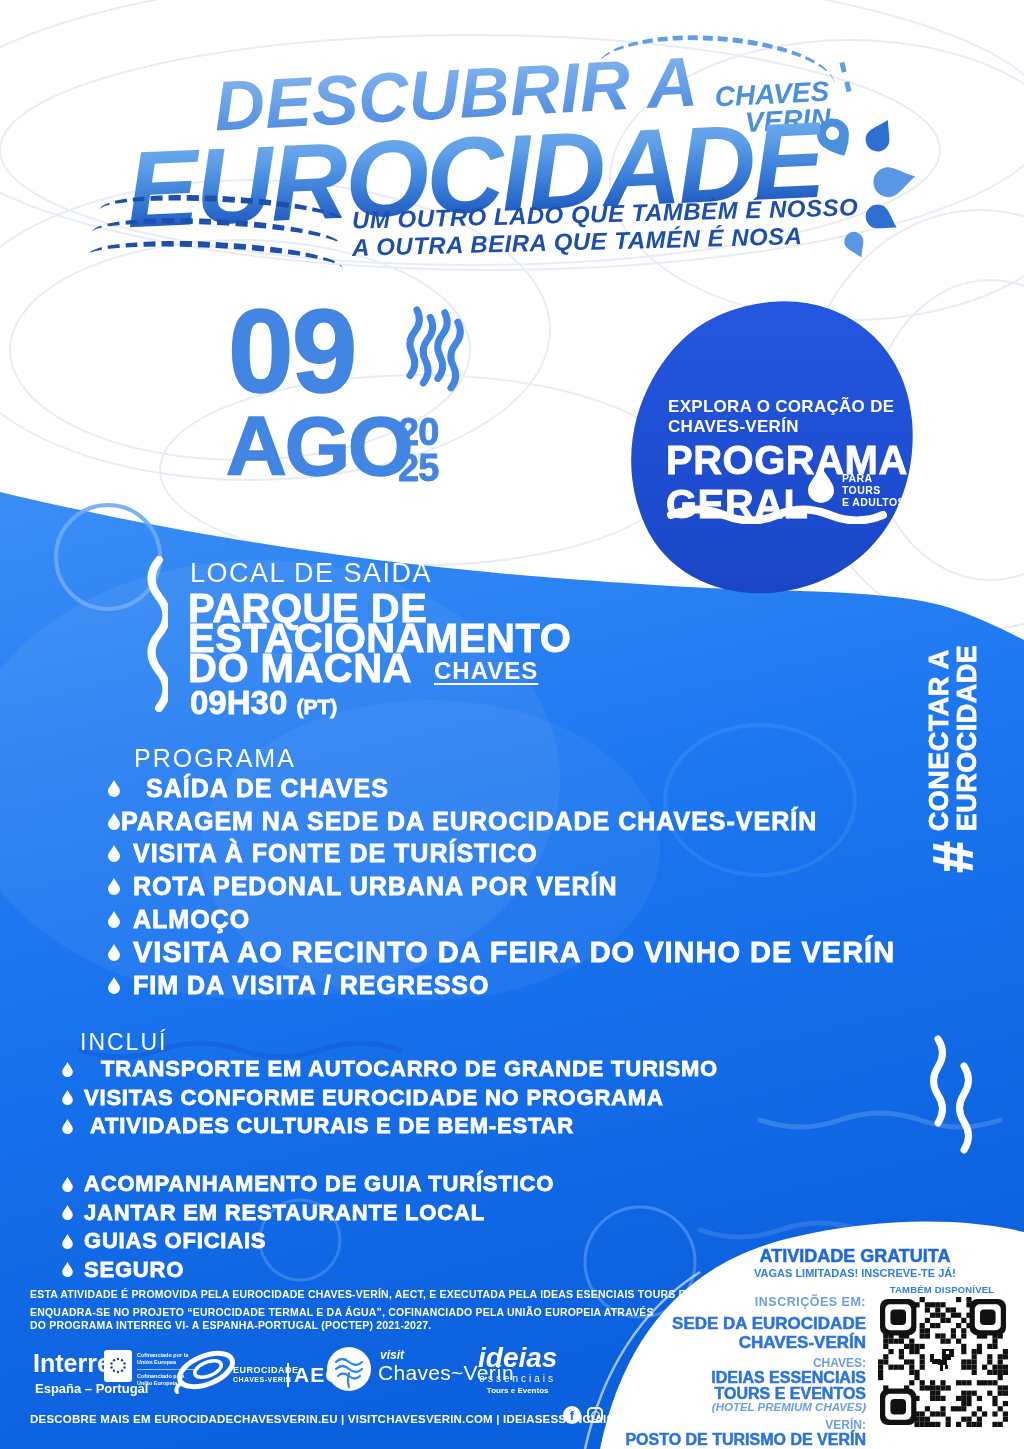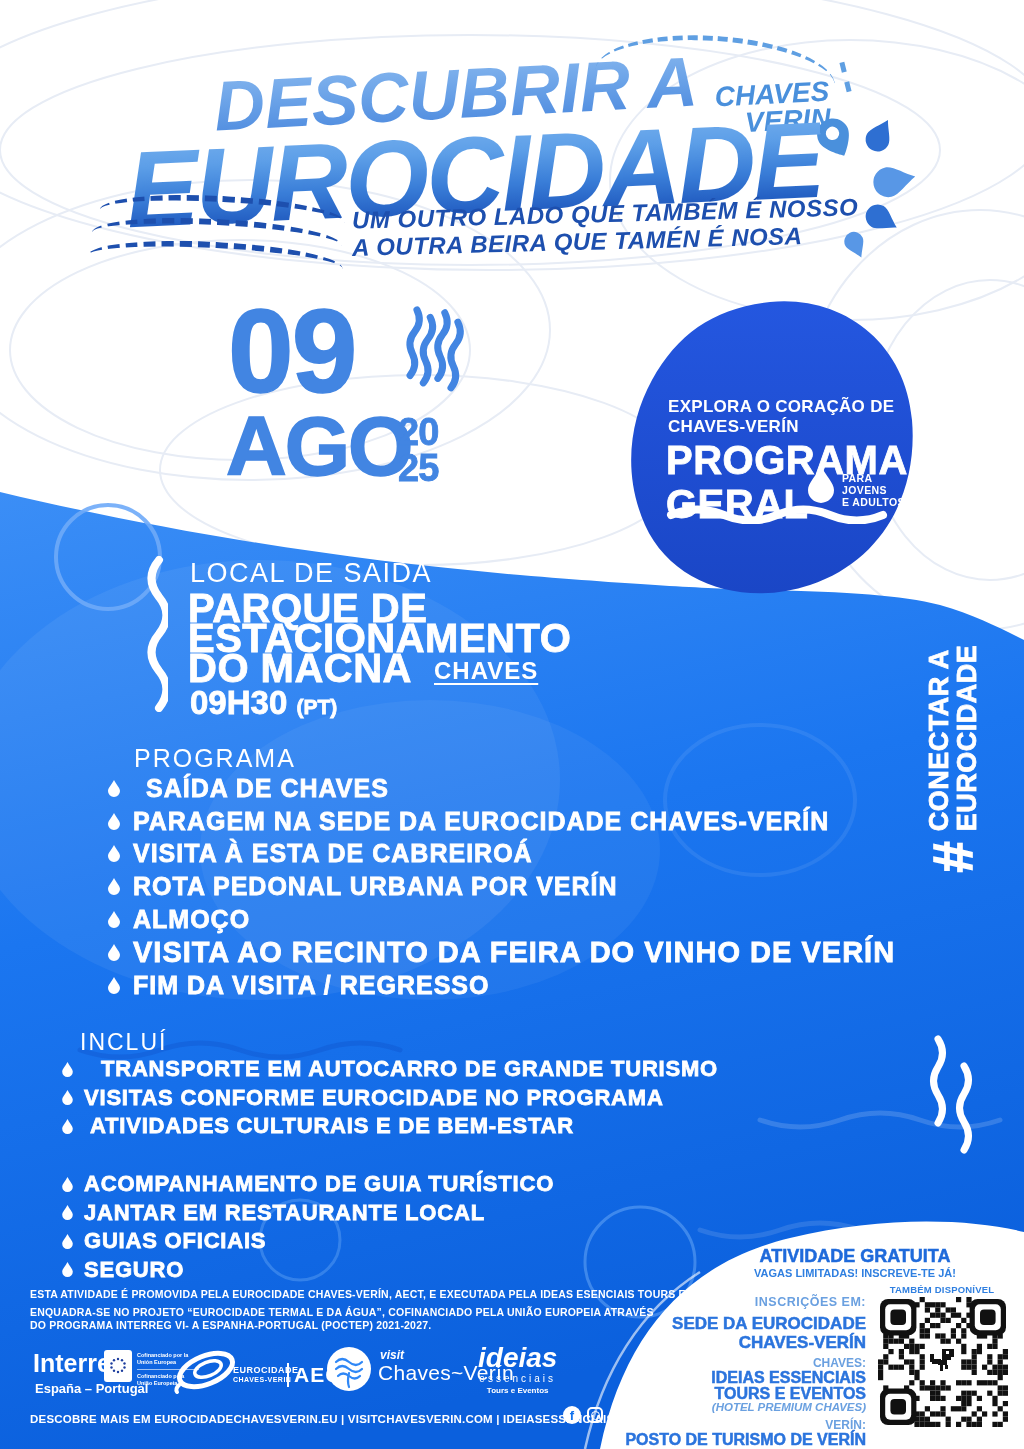--- a/index.html
+++ b/index.html
@@ -120,21 +120,21 @@
     <div>EXPLORA O CORAÇÃO DE</div>
     <div>CHAVES-VERÍN</div>
   </div>
   <div class="abs w fat" style="left:666px;top:440px;font-size:40px;font-weight:800;letter-spacing:.5px;line-height:1;">PROGRAMA</div>
   <div class="abs w fat" style="left:666px;top:484px;font-size:40px;font-weight:800;letter-spacing:.5px;line-height:1;">GERAL</div>
   <svg class="abs" width="26" height="37" viewBox="0 0 24 34" style="left:808px;top:466px;">
     <path fill="#fff" d="M12 0 C8 8 0 16 0 22 a12 12 0 0 0 24 0 C24 16 16 8 12 0 Z"></path>
   </svg>
   <div class="abs w" style="left:842px;top:472px;font-size:10.5px;font-weight:800;line-height:1.15;letter-spacing:.4px;">
     <div>PARA</div>
-    <div>JOVENS</div>
+    <div>TOURS</div>
     <div>E ADULTOS</div>
   </div>
   <svg class="abs" width="225" height="20" viewBox="0 0 225 20" style="left:666px;top:504px;">
     <path d="M5 11 q 26 -11 53 0 t 53 0 t 53 0 t 53 0" fill="none" stroke="#fff" stroke-width="8" stroke-linecap="round"></path>
   </svg>
 
   <svg class="abs" width="28" height="156" viewBox="0 0 28 156" style="left:140px;top:556px;">
     <path d="M19 4 q -15 18 0 37 q 15 18 0 37 q -15 18 0 37 q 15 18 0 37" fill="none" stroke="#fff" stroke-width="8" stroke-linecap="round"></path>
   </svg>
   <div class="abs w" style="left:190px;top:558px;font-size:27px;font-weight:400;letter-spacing:1.5px;">LOCAL DE SAÍDA</div>
@@ -148,31 +148,31 @@
   </div>
 
   <div class="abs w" style="left:134px;top:744px;font-size:25px;font-weight:400;letter-spacing:2px;">PROGRAMA</div>
   <ul class="abs list fat" style="left:108px;top:772px;">
     <li style="height:32.8px;font-size:25px;letter-spacing:1px;gap:26px;">
       <svg class="dropb" width="12" height="17" viewBox="0 0 24 34">
           <path fill="#fff" d="M12 0 C8 8 0 16 0 22 a12 12 0 0 0 24 0 C24 16 16 8 12 0 Z"></path>
         </svg>
       <span>SAÍDA DE CHAVES</span>
       </li>
+    <li style="height:32.8px;font-size:25px;letter-spacing:1px;gap:1px;">
+      <svg class="dropb" width="12" height="17" viewBox="0 0 24 34">
+          <path fill="#fff" d="M12 0 C8 8 0 16 0 22 a12 12 0 0 0 24 0 C24 16 16 8 12 0 Z"></path>
+        </svg>
+      <span>PARAGEM NA SEDE DA EUROCIDADE CHAVES-VERÍN</span>
+      </li>
     <li style="height:32.8px;font-size:25px;letter-spacing:1px;gap:13px;">
       <svg class="dropb" width="12" height="17" viewBox="0 0 24 34">
           <path fill="#fff" d="M12 0 C8 8 0 16 0 22 a12 12 0 0 0 24 0 C24 16 16 8 12 0 Z"></path>
         </svg>
-      <span>PARAGEM NA SEDE DA EUROCIDADE CHAVES-VERÍN</span>
-      </li>
-    <li style="height:32.8px;font-size:25px;letter-spacing:1px;gap:13px;">
-      <svg class="dropb" width="12" height="17" viewBox="0 0 24 34">
-          <path fill="#fff" d="M12 0 C8 8 0 16 0 22 a12 12 0 0 0 24 0 C24 16 16 8 12 0 Z"></path>
-        </svg>
-      <span>VISITA À ESTA DE CABREIROÁ</span>
+      <span>VISITA À FONTE DE TURÍSTICO</span>
       </li>
     <li style="height:32.8px;font-size:25px;letter-spacing:1px;gap:13px;">
       <svg class="dropb" width="12" height="17" viewBox="0 0 24 34">
           <path fill="#fff" d="M12 0 C8 8 0 16 0 22 a12 12 0 0 0 24 0 C24 16 16 8 12 0 Z"></path>
         </svg>
       <span>ROTA PEDONAL URBANA POR VERÍN</span>
       </li>
     <li style="height:32.8px;font-size:25px;letter-spacing:1px;gap:13px;">
       <svg class="dropb" width="12" height="17" viewBox="0 0 24 34">
           <path fill="#fff" d="M12 0 C8 8 0 16 0 22 a12 12 0 0 0 24 0 C24 16 16 8 12 0 Z"></path>

